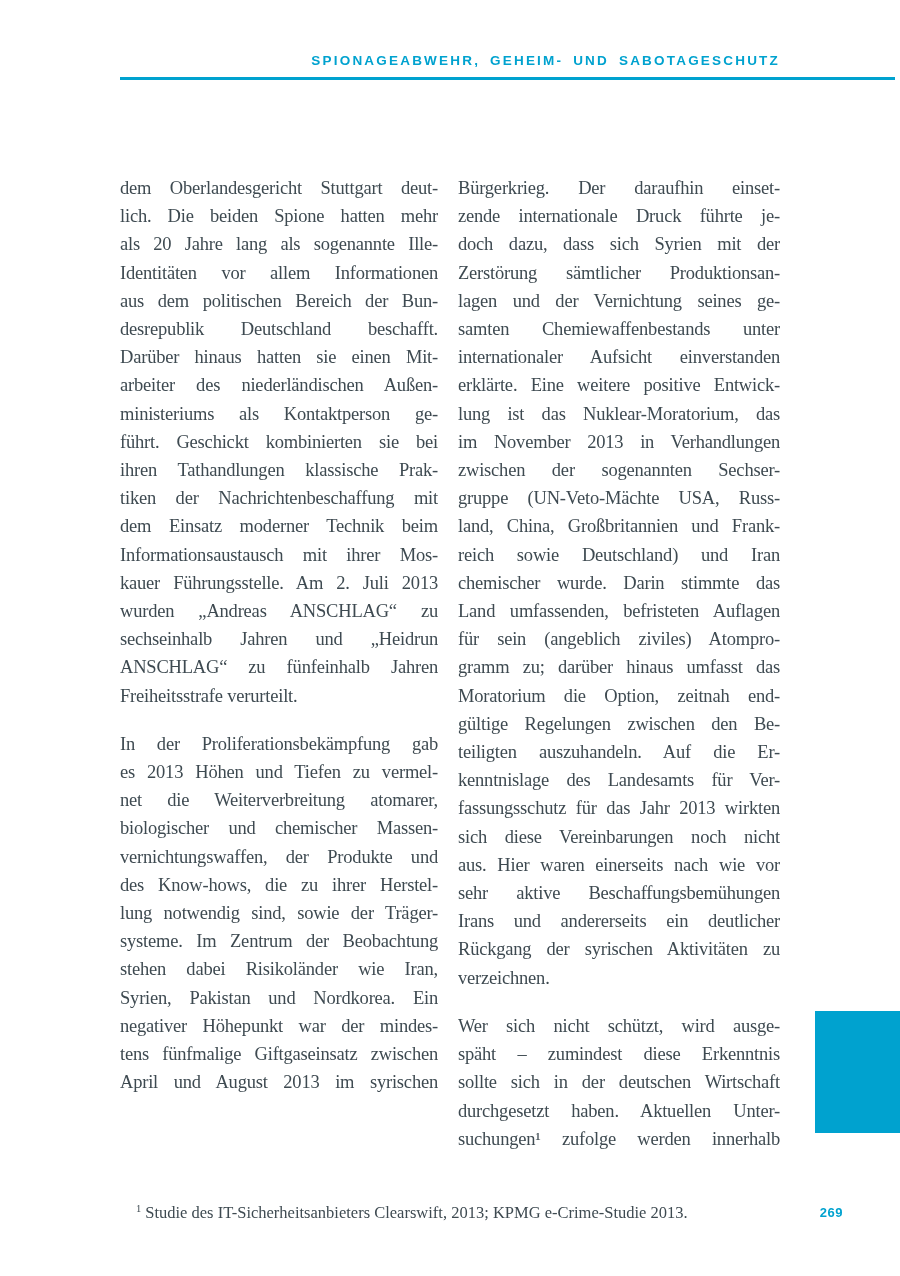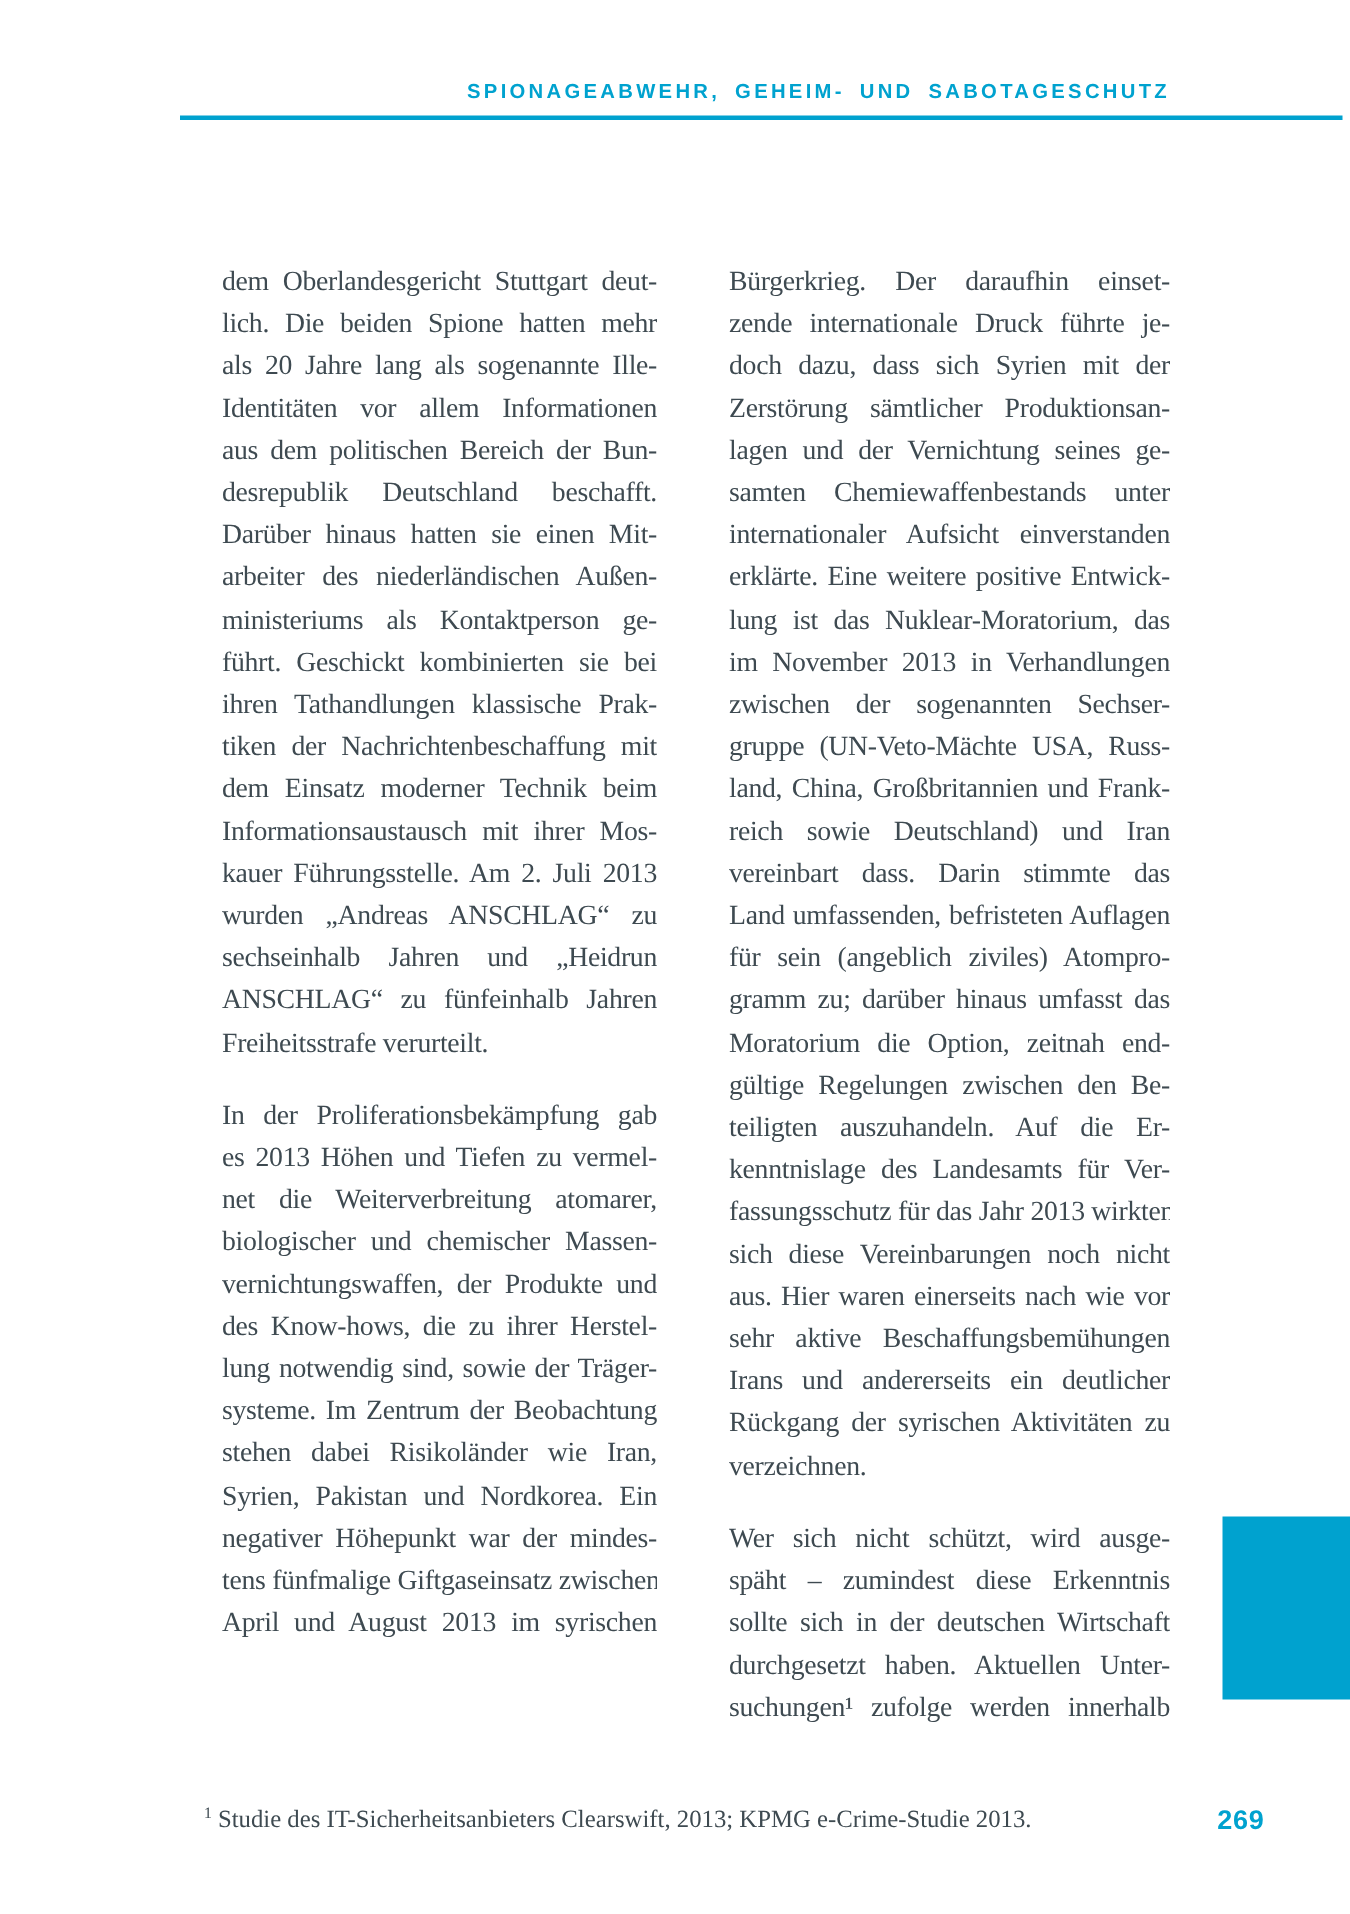--- a/index.html
+++ b/index.html
@@ -29,21 +29,21 @@
   .header-rule{
     position:absolute;top:77px;left:120px;right:5px;height:3px;
     background:var(--accent);
   }
   
   .columns{
     position:absolute;top:174px;left:120px;width:660px;
     display:grid;grid-template-columns:318px 322px;column-gap:20px;
     color:var(--text);
   }
-  .para{margin-bottom:20px;margin-left:28px;}
+  .para{margin-bottom:20px;}
   .para:last-child{margin-bottom:0;}
   .line{
     font-size:18.5px;line-height:28.2px;
     letter-spacing:-0.2px;
     white-space:nowrap;overflow:hidden;
     text-align:justify;text-align-last:justify;
     text-justify:inter-word;
   }
   .line.last{text-align-last:left;}
   
@@ -54,21 +54,21 @@
   
   .footnote{
     position:absolute;top:1202px;left:136px;width:620px;
     font-size:16.5px;line-height:22px;color:var(--text);
     white-space:nowrap;
   }
   .footnote sup{font-size:10.5px;vertical-align:super;line-height:0;margin-right:4px;}
   .page-number{
     position:absolute;top:1202px;right:57px;
     font-family:"Liberation Sans", sans-serif;
-    font-weight:bold;font-size:18px;line-height:22px;
+    font-weight:bold;font-size:13px;line-height:22px;
     letter-spacing:0.5px;
     color:var(--accent);
   }
 </style>
 </head>
 <body>
 
 <div class="page">
 
   <div class="running-head">SPIONAGEABWEHR, GEHEIM- UND SABOTAGESCHUTZ</div>
@@ -122,21 +122,21 @@
           <div class="line">lagen und der Vernichtung seines ge-</div>
           <div class="line">samten Chemiewaffenbestands unter</div>
           <div class="line">internationaler Aufsicht einverstanden</div>
           <div class="line">erklärte. Eine weitere positive Entwick-</div>
           <div class="line">lung ist das Nuklear-Moratorium, das</div>
           <div class="line">im November 2013 in Verhandlungen</div>
           <div class="line">zwischen der sogenannten Sechser-</div>
           <div class="line">gruppe (UN-Veto-Mächte USA, Russ-</div>
           <div class="line">land, China, Großbritannien und Frank-</div>
           <div class="line">reich sowie Deutschland) und Iran</div>
-          <div class="line">vereinbart dass. Darin stimmte das</div>
+          <div class="line">chemischer wurde. Darin stimmte das</div>
           <div class="line">Land umfassenden, befristeten Auflagen</div>
           <div class="line">für sein (angeblich ziviles) Atompro-</div>
           <div class="line">gramm zu; darüber hinaus umfasst das</div>
           <div class="line">Moratorium die Option, zeitnah end-</div>
           <div class="line">gültige Regelungen zwischen den Be-</div>
           <div class="line">teiligten auszuhandeln. Auf die Er-</div>
           <div class="line">kenntnislage des Landesamts für Ver-</div>
           <div class="line">fassungsschutz für das Jahr 2013 wirkten</div>
           <div class="line">sich diese Vereinbarungen noch nicht</div>
           <div class="line">aus. Hier waren einerseits nach wie vor</div>

